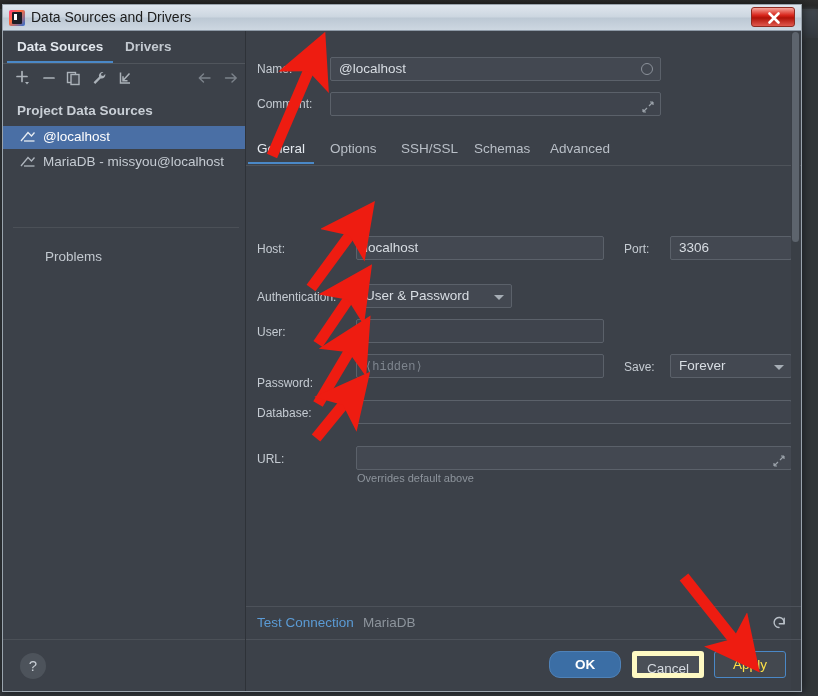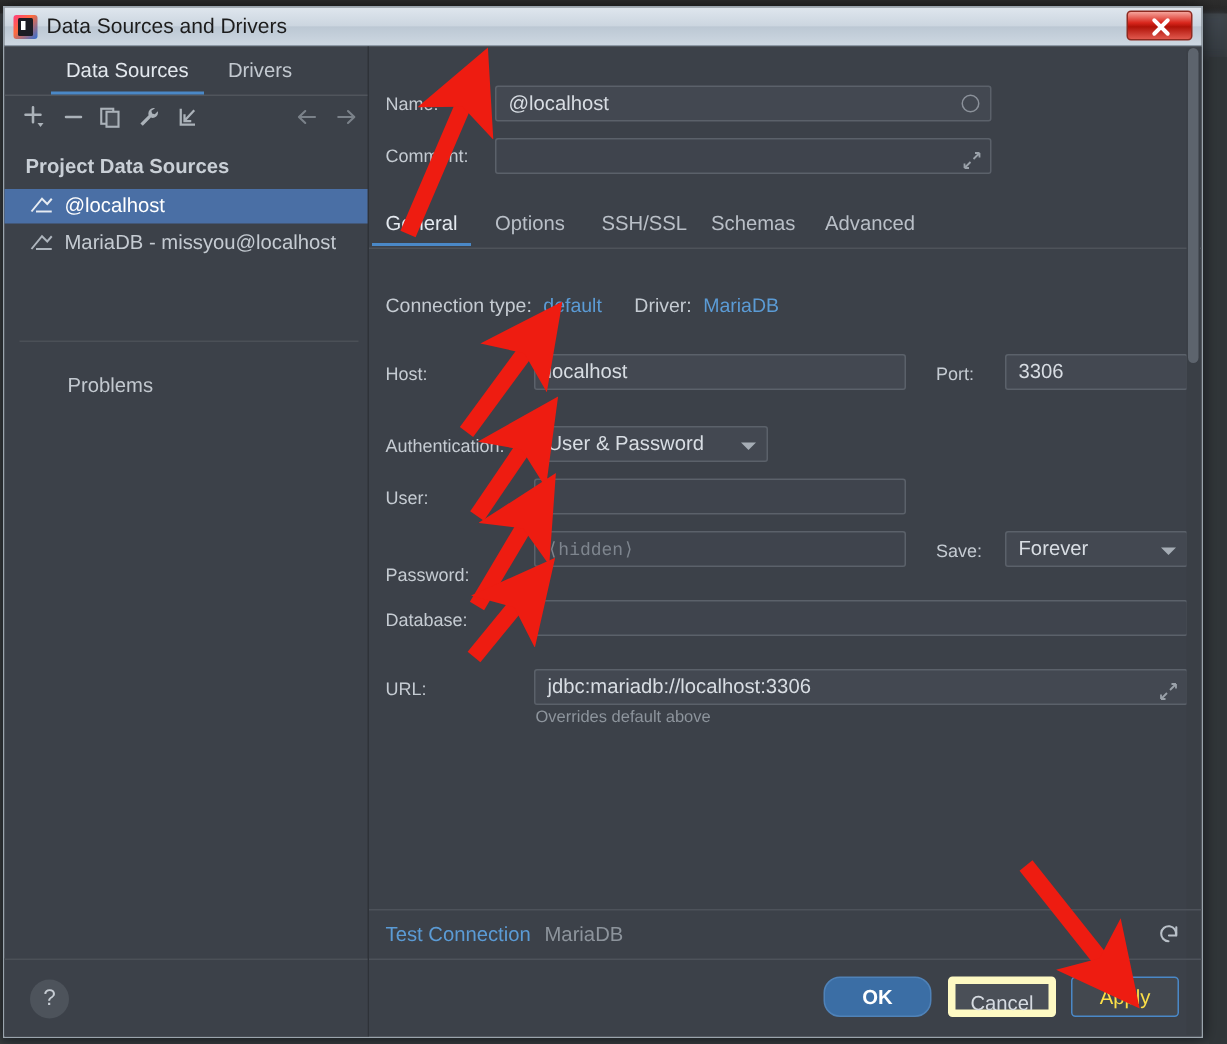--- a/index.html
+++ b/index.html
@@ -96,22 +96,22 @@
   
   .dlg-body { position: absolute; left: 0; top: 26px; right: 0; bottom: 0; }
 
   
   .left {
     position: absolute; left: 0; top: 0; width: 243px; bottom: 0;
     background: #3c4149; border-right: 1px solid #2e3238;
   }
   .tabs-top { position: relative; height: 33px; border-bottom: 1px solid #50555c; }
   .tabs-top .tt {
-    position: absolute; top: 8px; font-size: 13.5px; font-weight: normal;
-    color: #c3c9d0; cursor: pointer; white-space: nowrap; margin-left: 27px;
+    position: absolute; top: 8px; font-size: 13.5px; font-weight: bold;
+    color: #c3c9d0; cursor: pointer; white-space: nowrap;
   }
   .tabs-top .tt.sel { color: #e3e8ee; }
   .tabs-top .tt.sel:after {
     content: ""; position: absolute; left: -10px; right: -10px; bottom: -9px;
     height: 2px; background: #4a88c7;
   }
 
   .toolbar { position: relative; height: 30px; }
   .tb-ic { position: absolute; top: 6px; cursor: pointer; opacity: .85; }
 
@@ -364,26 +364,20 @@
 
       <div class="subtabs">
         <div class="st sel" style="left:11px;">General</div>
         <div class="st" style="left:84px;">Options</div>
         <div class="st" style="left:155px;">SSH/SSL</div>
         <div class="st" style="left:228px;">Schemas</div>
         <div class="st" style="left:304px;">Advanced</div>
         <div class="subtabs-line"></div>
       </div>
 
-      <div class="conn-line">
-        <span>Connection type:</span>
-        <span class="link" style="margin-left:4px;">default</span>
-        <span style="margin-left:18px;">Driver:</span>
-        <span class="link" style="margin-left:4px;">MariaDB</span>
-      </div>
 
       <div class="lbl" style="left:11px; top:211px;">Host:</div>
       <div class="fld" style="left:110px; top:205px; width:248px;">
         <span>localhost</span>
       </div>
       <div class="lbl" style="left:378px; top:211px;">Port:</div>
       <div class="fld" style="left:424px; top:205px; width:122px;">
         <span>3306</span>
       </div>
 
@@ -408,21 +402,20 @@
         <span class="arw"></span>
       </div>
 
       <div class="lbl" style="left:11px; top:375px;">Database:</div>
       <div class="fld empty" style="left:110px; top:369px; width:436px;">
         <span></span>
       </div>
 
       <div class="lbl" style="left:11px; top:421px;">URL:</div>
       <div class="fld" style="left:110px; top:415px; width:436px;">
-        <span>jdbc:mariadb://localhost:3306</span>
         <span class="expand">
           <svg width="12" height="12" viewBox="0 0 12 12">
             <path d="M11 1 L7 5 M11 1 L11 4 M11 1 L8 1 M1 11 L5 7 M1 11 L1 8 M1 11 L4 11" fill="none" stroke="#9aa1a9" stroke-width="1.2"></path>
           </svg>
         </span>
       </div>
       <div class="hint" style="left:111px; top:441px;">Overrides default above</div>
 
       <div class="vscroll">
         <div class="thumb"></div>

